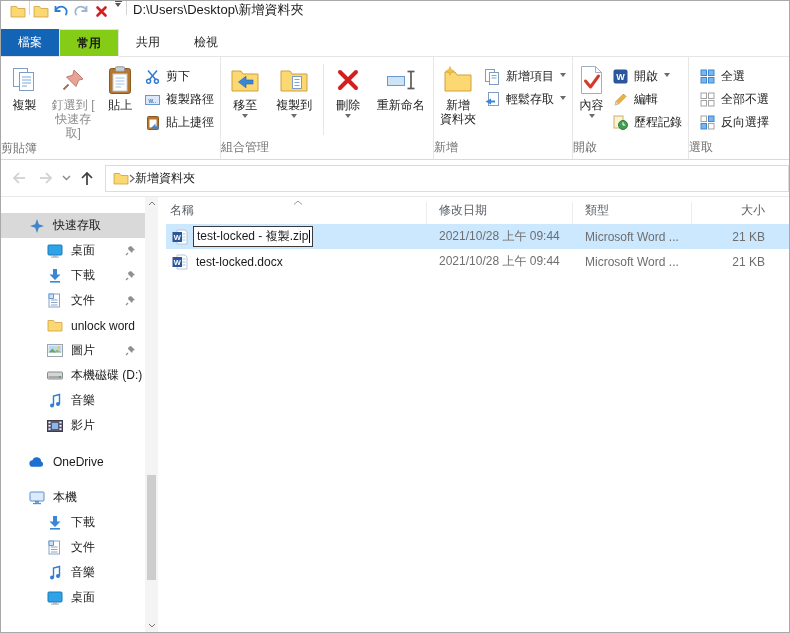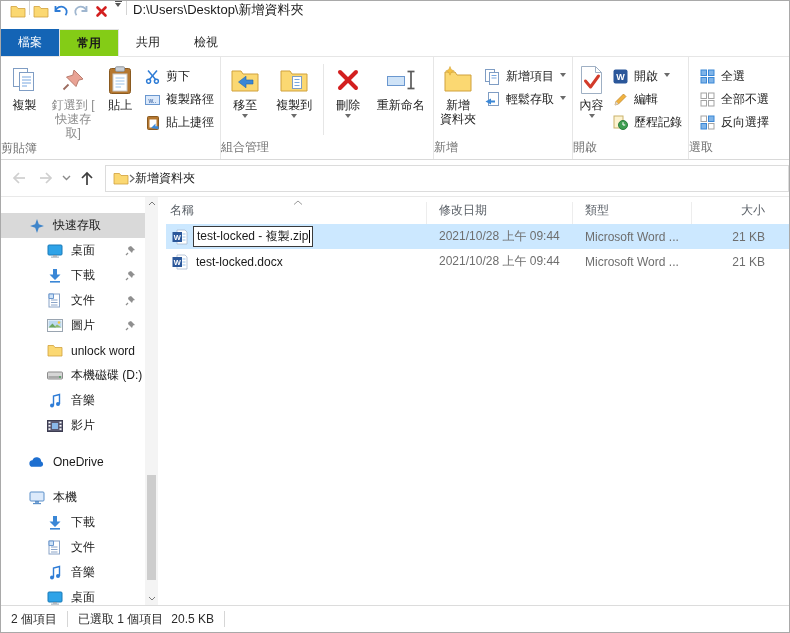--- a/index.html
+++ b/index.html
@@ -509,42 +509,42 @@
         <span class="sb-pin">
           <svg width="11" height="11">
               <path d="M6 1l4 4-2 .6L7 8 3 4l.6-2z" fill="#8f8f8f"></path>
               <line x1="3" y1="8" x2="1" y2="10" stroke="#8f8f8f" stroke-width="1.2"></line>
             </svg>
         </span>
       </div>
       <div class="sb-item l2">
         <span class="ic">
           <svg width="16" height="13">
+              <path d="M1 1.5h5.5L8 3.5h7v8.5H1z" fill="#fbd872" stroke="#d0a13c" stroke-width="0.8"></path>
+            </svg>
+        </span>
+        <span>unlock word</span>
+      </div>
+      <div class="sb-item l2">
+        <span class="ic">
+          <svg width="16" height="13">
               <rect x="0.5" y="0.5" width="15" height="12" fill="#fff" stroke="#9aa5b1"></rect>
               <rect x="1.5" y="1.5" width="13" height="7" fill="#bcd9f0"></rect>
               <path d="M1.5 8.5l4-4 3.5 4z" fill="#6ba55f"></path>
               <path d="M7 8.5l3-3 4.5 3z" fill="#8cba6f"></path>
               <circle cx="12" cy="3.5" r="1.3" fill="#f4c542"></circle>
             </svg>
         </span>
         <span>圖片</span>
         <span class="sb-pin">
           <svg width="11" height="11">
               <path d="M6 1l4 4-2 .6L7 8 3 4l.6-2z" fill="#8f8f8f"></path>
               <line x1="3" y1="8" x2="1" y2="10" stroke="#8f8f8f" stroke-width="1.2"></line>
             </svg>
         </span>
-      </div>
-      <div class="sb-item l2">
-        <span class="ic">
-          <svg width="16" height="13">
-              <path d="M1 1.5h5.5L8 3.5h7v8.5H1z" fill="#fbd872" stroke="#d0a13c" stroke-width="0.8"></path>
-            </svg>
-        </span>
-        <span>unlock word</span>
       </div>
       <div class="sb-item l2">
         <span class="ic">
           <svg width="16" height="10">
               <rect x="0.5" y="1" width="15" height="7" rx="1" fill="#d6d6d6" stroke="#8b8b8b"></rect>
               <rect x="1.5" y="5" width="13" height="2" fill="#a9a9a9"></rect>
               <circle cx="13" cy="6" r="0.9" fill="#3f9e52"></circle>
             </svg>
         </span>
         <span>本機磁碟 (D:)</span>
@@ -710,20 +710,13 @@
           </span>
           <span style="padding-left:3px;">test-locked.docx</span>
         </div>
         <div class="cell date">2021/10/28 上午 09:44</div>
         <div class="cell type">Microsoft Word ...</div>
         <div class="cell size">21 KB</div>
       </div>
     </div>
   </div>
 
-  <div class="statusbar">
-    <span>2 個項目</span>
-    <span class="st-sep"></span>
-    <span>已選取 1 個項目</span>
-    <span style="margin-left:-2px;">20.5 KB</span>
-    <span class="st-sep"></span>
-  </div>
 </div>
 
 </body></html>

